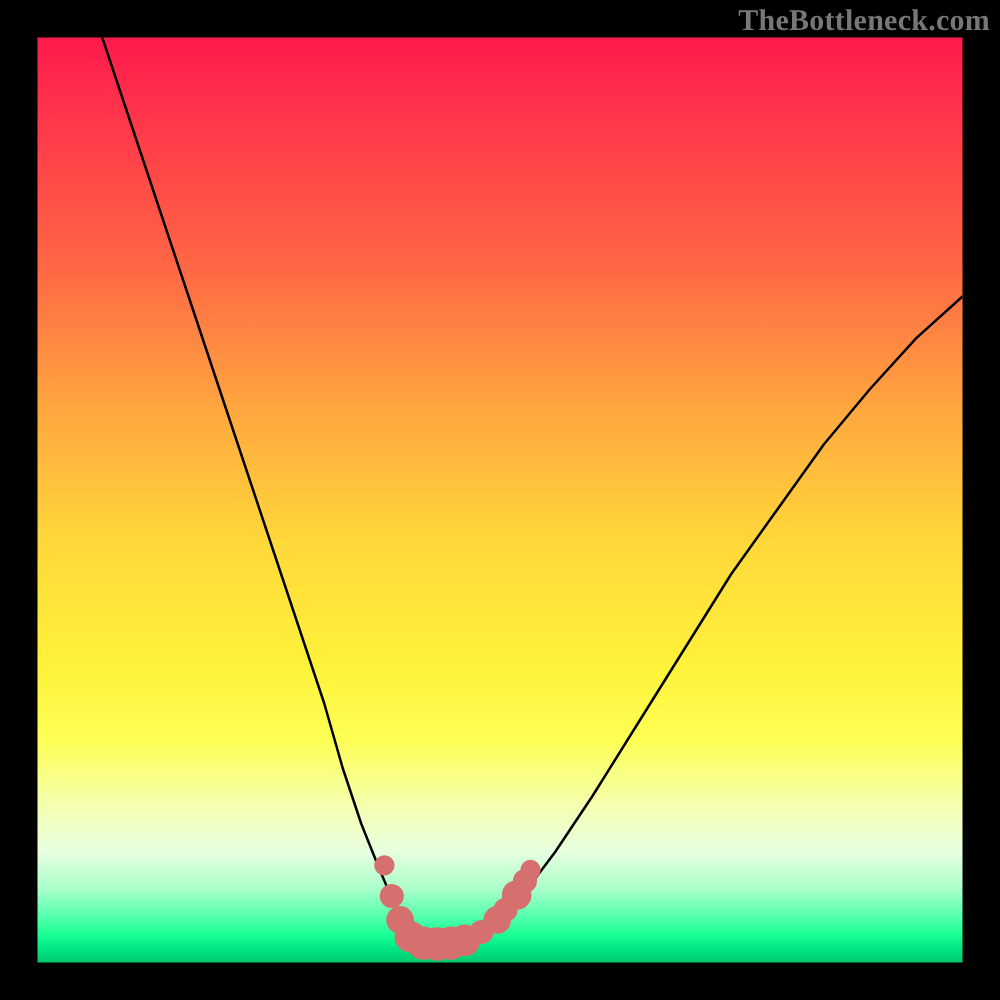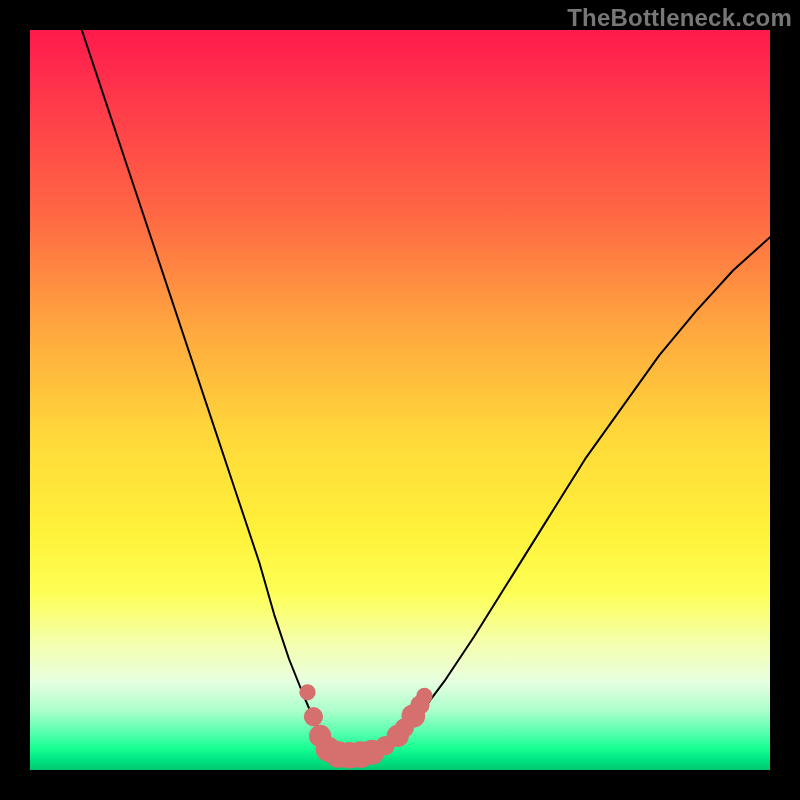--- a/index.html
+++ b/index.html
@@ -39,21 +39,21 @@
       #55ffae 95%,
       #1aff94 97%,
       #00e784 98.5%,
       #00c86f 100%
     );
   }
   .watermark {
     position: absolute;
     top: 4px;
     right: 8px;
-    font-family: Liberation Sans, sans-serif;
+    font-family: Liberation Serif, serif;
     font-size: 24px;
     font-weight: 600;
     color: #777;
     letter-spacing: 0.2px;
     user-select: none;
   }
   svg {
     position: absolute;
     left: 0;
     top: 0;

